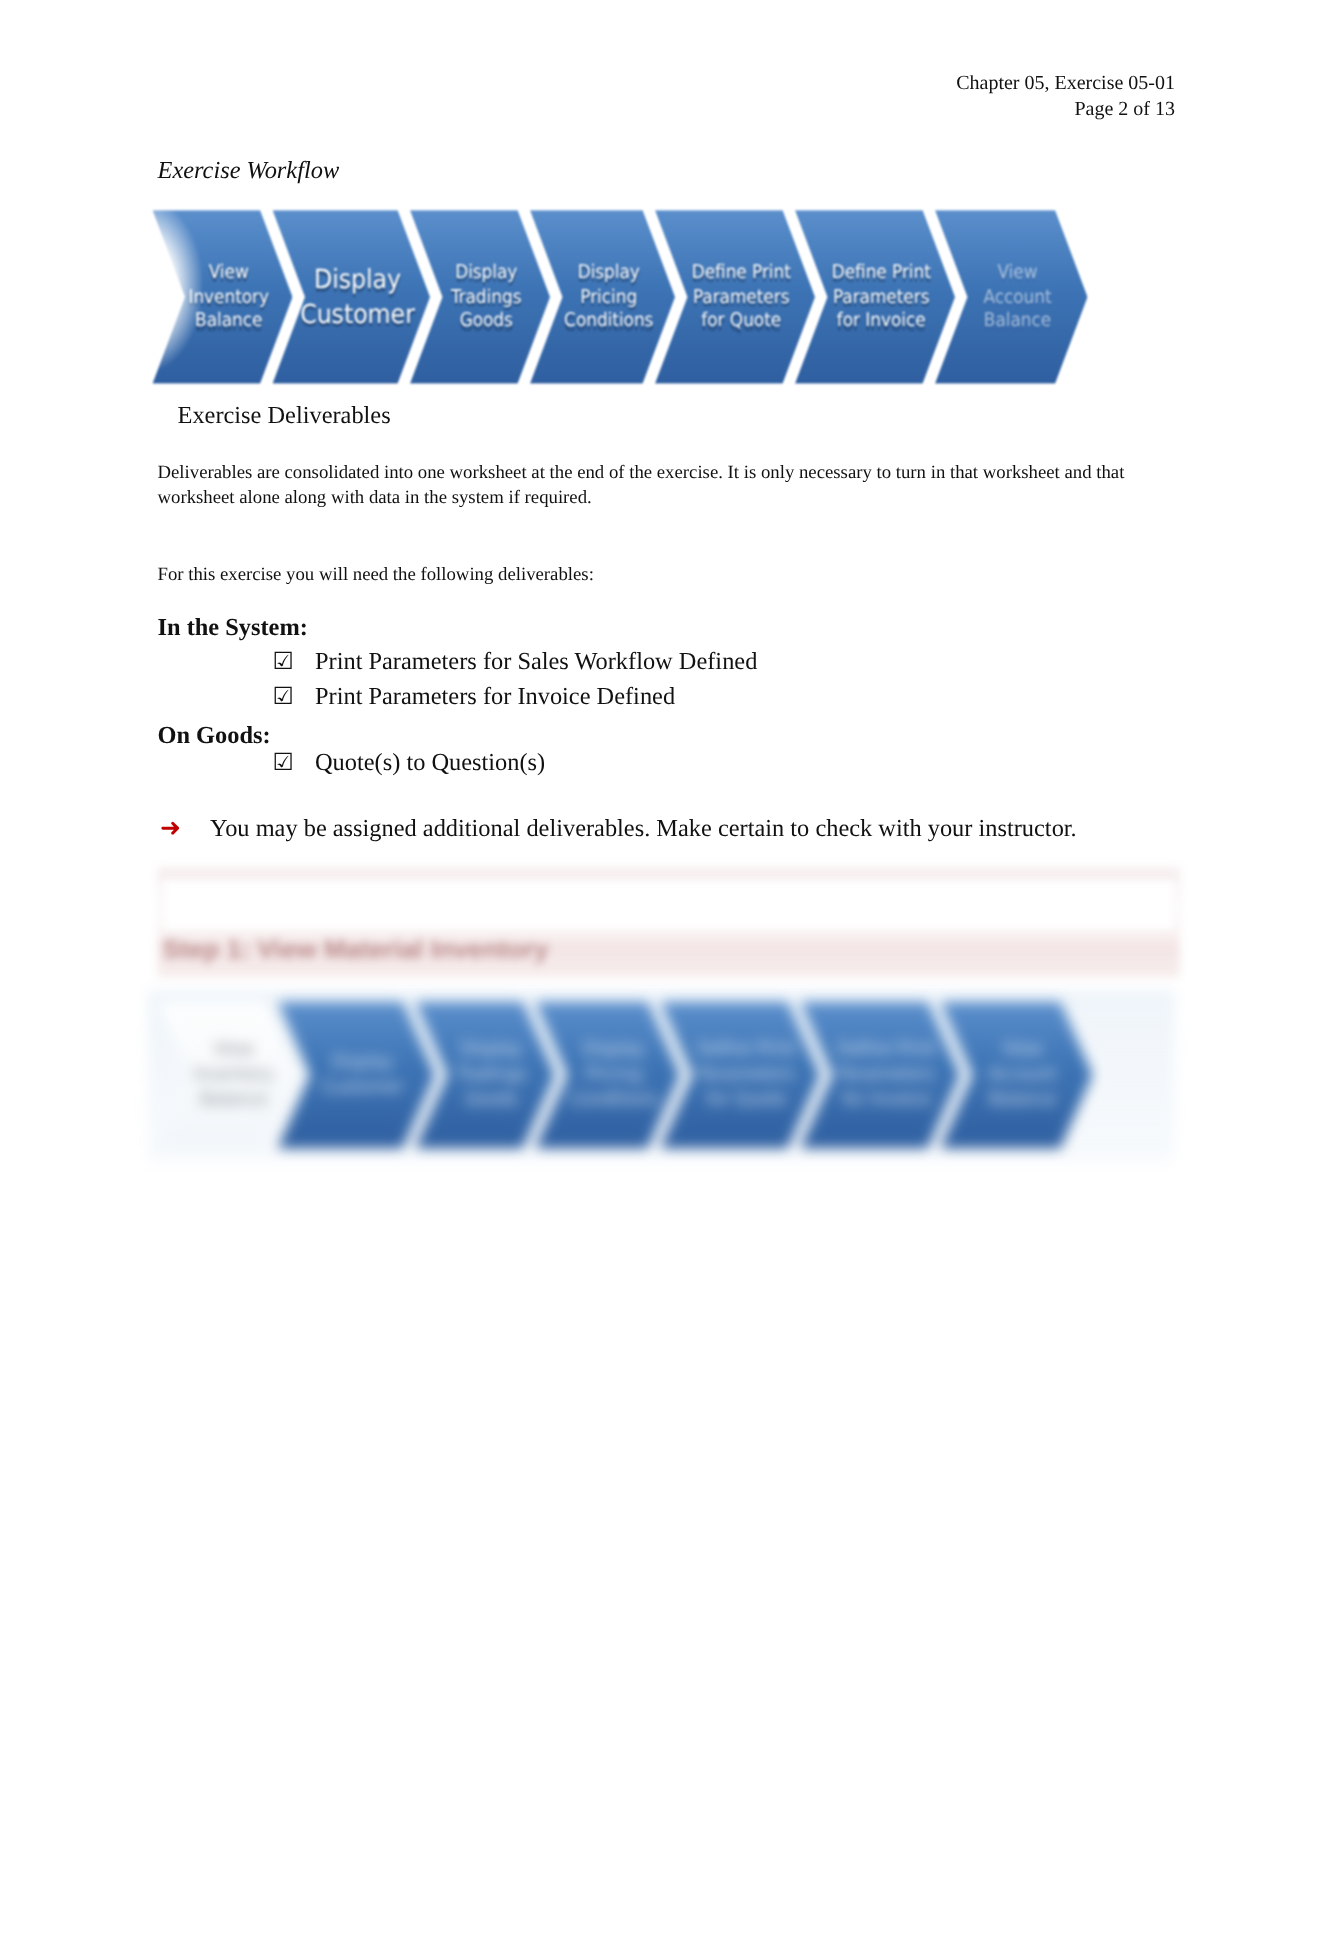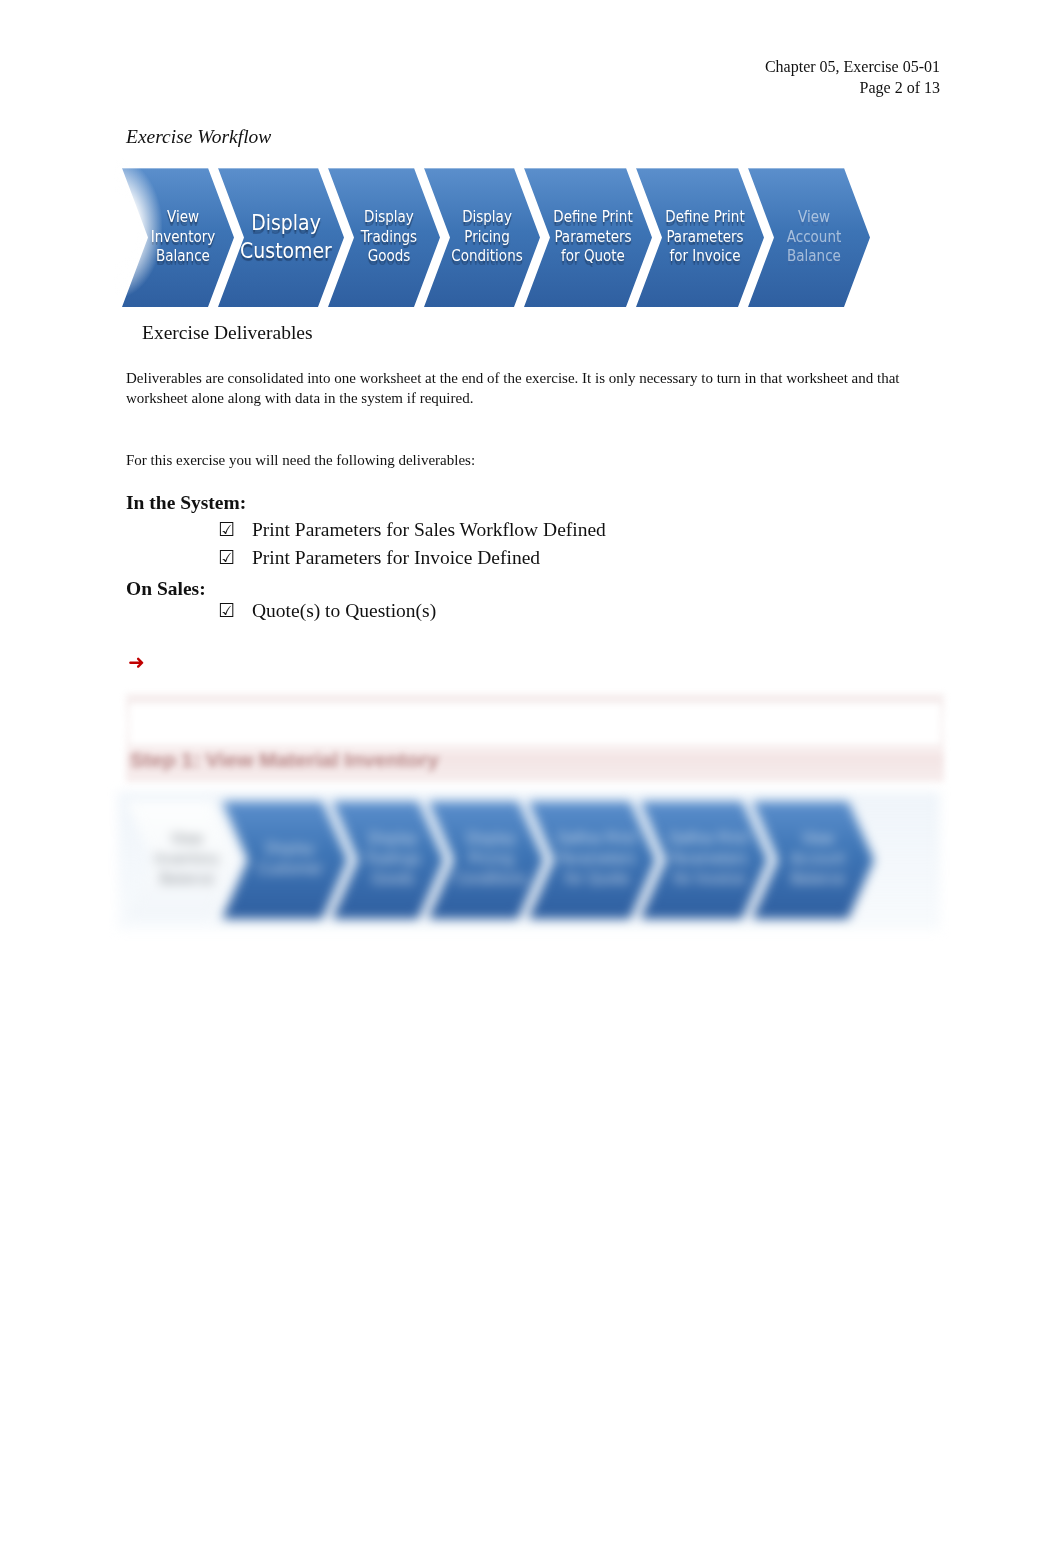--- a/index.html
+++ b/index.html
@@ -284,29 +284,30 @@
 <div class="check-row" style="top:519px;">
   <span class="check-box">☑</span>
   <span class="check-text">Print Parameters for Sales Workflow Defined</span>
 </div>
 
 <div class="check-row" style="top:547px;">
   <span class="check-box">☑</span>
   <span class="check-text">Print Parameters for Invoice Defined</span>
 </div>
 
-<div class="bold-label" style="top:578px;">On Sales:</div>
+<div class="bold-label" style="top:578px;">On Goods:</div>
 
 <div class="check-row" style="top:600px;">
   <span class="check-box">☑</span>
   <span class="check-text">Quote(s) to Question(s)</span>
 </div>
 
 <div class="note-line">
   <span class="note-arrow">➜</span>
+  <span>You may be assigned additional deliverables. Make certain to check with your instructor.</span>
 </div>
 
 <div id="section-banner">
   <div class="banner-box"></div>
   <div class="banner-title">Step 1: View Material Inventory</div>
 </div>
 
 <div id="workflow-bottom-wrap">
   <div class="workflow" id="workflow-bottom">
       <div class="chev step-active" style="width: 112px;">

